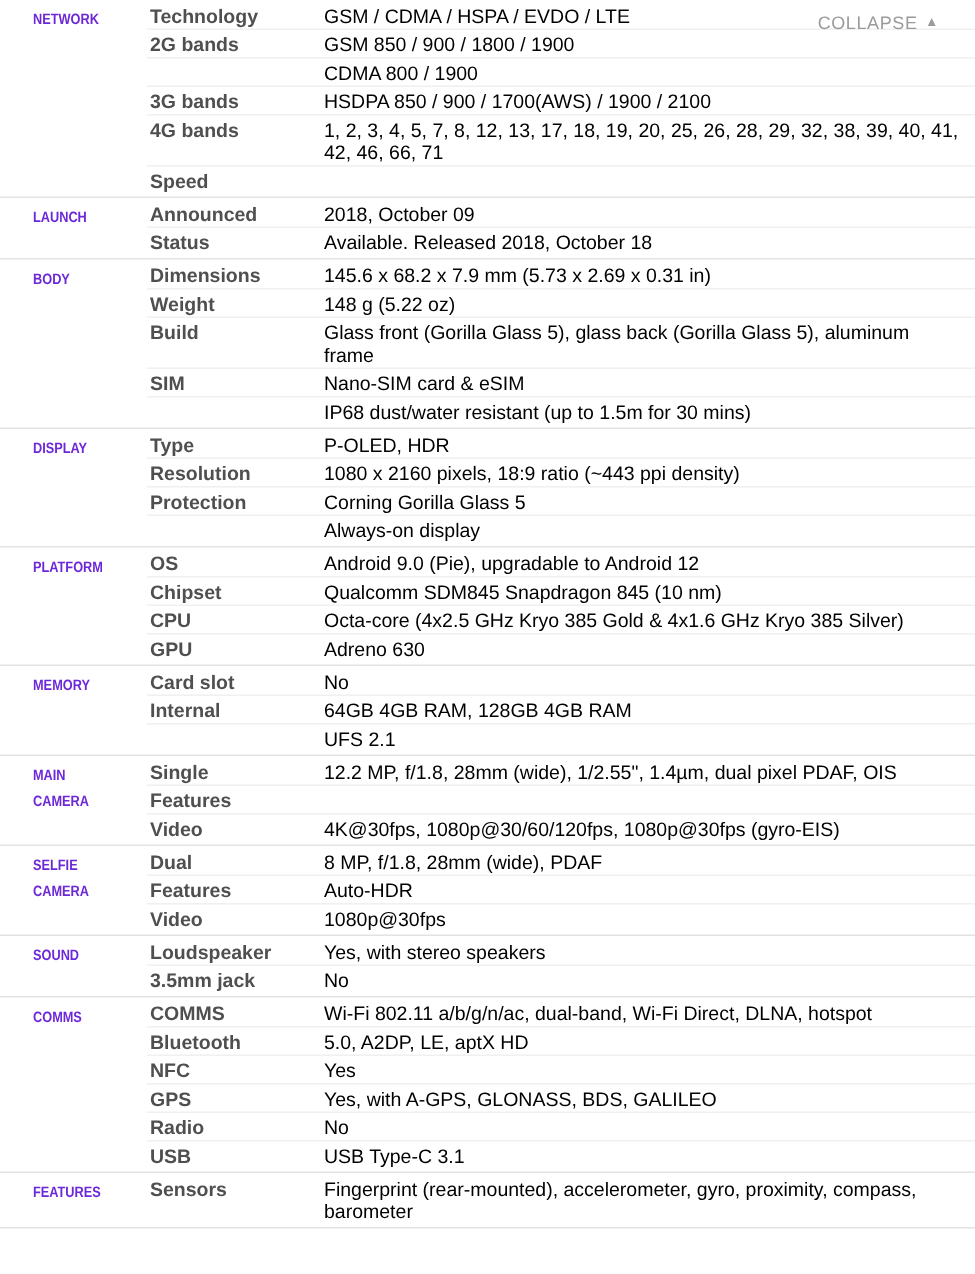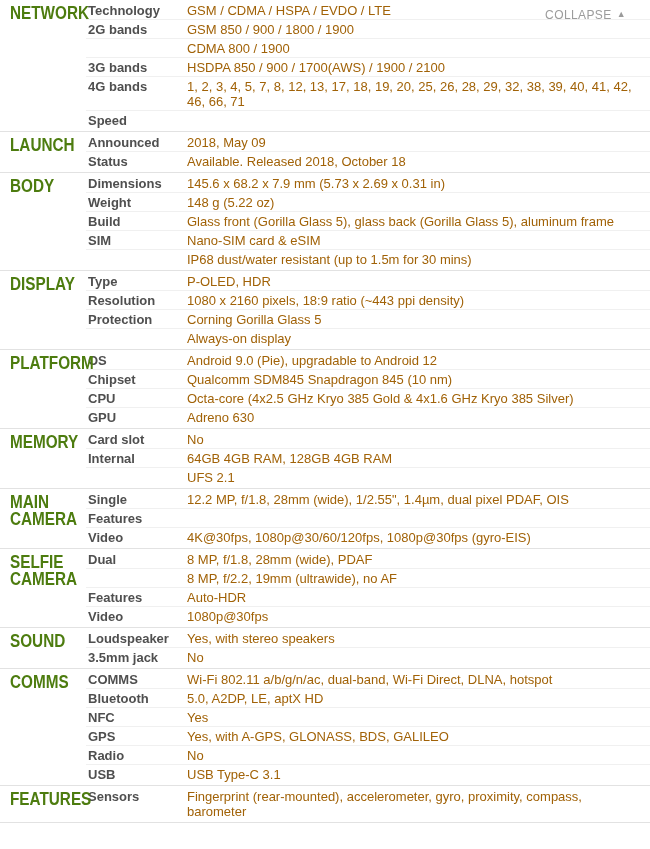--- a/index.html
+++ b/index.html
@@ -16,38 +16,38 @@
     color:#9b9b9b; font-size:12px; letter-spacing:0.4px;
     text-decoration:none; cursor:pointer; display:flex; align-items:center; gap:5px;
   }
   .collapse .tri { font-size:9px; position:relative; top:-1px; }
 
   .section { display:flex; border-top:1px solid #e2e2e2; padding:2px 0; }
   .section:first-child { border-top:none; }
 
   .cat {
     flex:0 0 86px; width:86px; padding:3px 4px 0 10px;
-    color:#4d7c0f; font-weight:bold; font-size:18px; line-height:17px;
+    color:#6d28d9; font-weight:bold; font-size:10px; line-height:17px;margin-left:12px;
   }
   .cat .catline {
     display:inline-block; transform:scaleX(0.85); transform-origin:0 0;
   }
 
   .rows { flex:1 1 auto; display:flex; flex-direction:column; min-width:0; }
   .row { display:flex; border-top:1px solid #f0f0f0; padding-top:1px; }
   .rows .row:first-child { border-top:none; padding-top:0; }
 
   .lbl {
     flex:0 0 97px; width:97px; padding:1px 4px 1px 2px;
     color:#4f4f4f; line-height:15px; text-decoration:none; cursor:pointer;font-weight:bold;
   }
   .lbl.empty { cursor:default; }
   .val {
     flex:1 1 auto; min-width:0; padding:1px 8px 1px 4px;
-    color:#a16207; line-height:15px; word-wrap:break-word;
+    color:#000000; line-height:15px; word-wrap:break-word;margin-left:17px;
   }
 </style>
 </head>
 <body>
 
 <div class="specs">
   <a class="collapse">
     <span>COLLAPSE</span>
     <span class="tri">▲</span>
   </a>
@@ -78,21 +78,21 @@
           <div class="row">
             <a class="lbl">Speed</a>
           </div>
         </div>
       </div>
       <div class="section">
         <div class="cat"><span class="catline">LAUNCH</span></div>
         <div class="rows">
           <div class="row">
             <a class="lbl">Announced</a>
-            <div class="val">2018, May 09</div>
+            <div class="val">2018, October 09</div>
           </div>
           <div class="row">
             <a class="lbl">Status</a>
             <div class="val">Available. Released 2018, October 18</div>
           </div>
         </div>
       </div>
       <div class="section">
         <div class="cat"><span class="catline">BODY</span></div>
         <div class="rows">
@@ -194,24 +194,20 @@
         </div>
       </div>
       <div class="section">
         <div class="cat"><span class="catline">SELFIE CAMERA</span></div>
         <div class="rows">
           <div class="row">
             <a class="lbl">Dual</a>
             <div class="val">8 MP, f/1.8, 28mm (wide), PDAF</div>
           </div>
           <div class="row">
-            <div class="lbl empty"></div>
-            <div class="val">8 MP, f/2.2, 19mm (ultrawide), no AF</div>
-          </div>
-          <div class="row">
             <a class="lbl">Features</a>
             <div class="val">Auto-HDR</div>
           </div>
           <div class="row">
             <a class="lbl">Video</a>
             <div class="val">1080p@30fps</div>
           </div>
         </div>
       </div>
       <div class="section">

